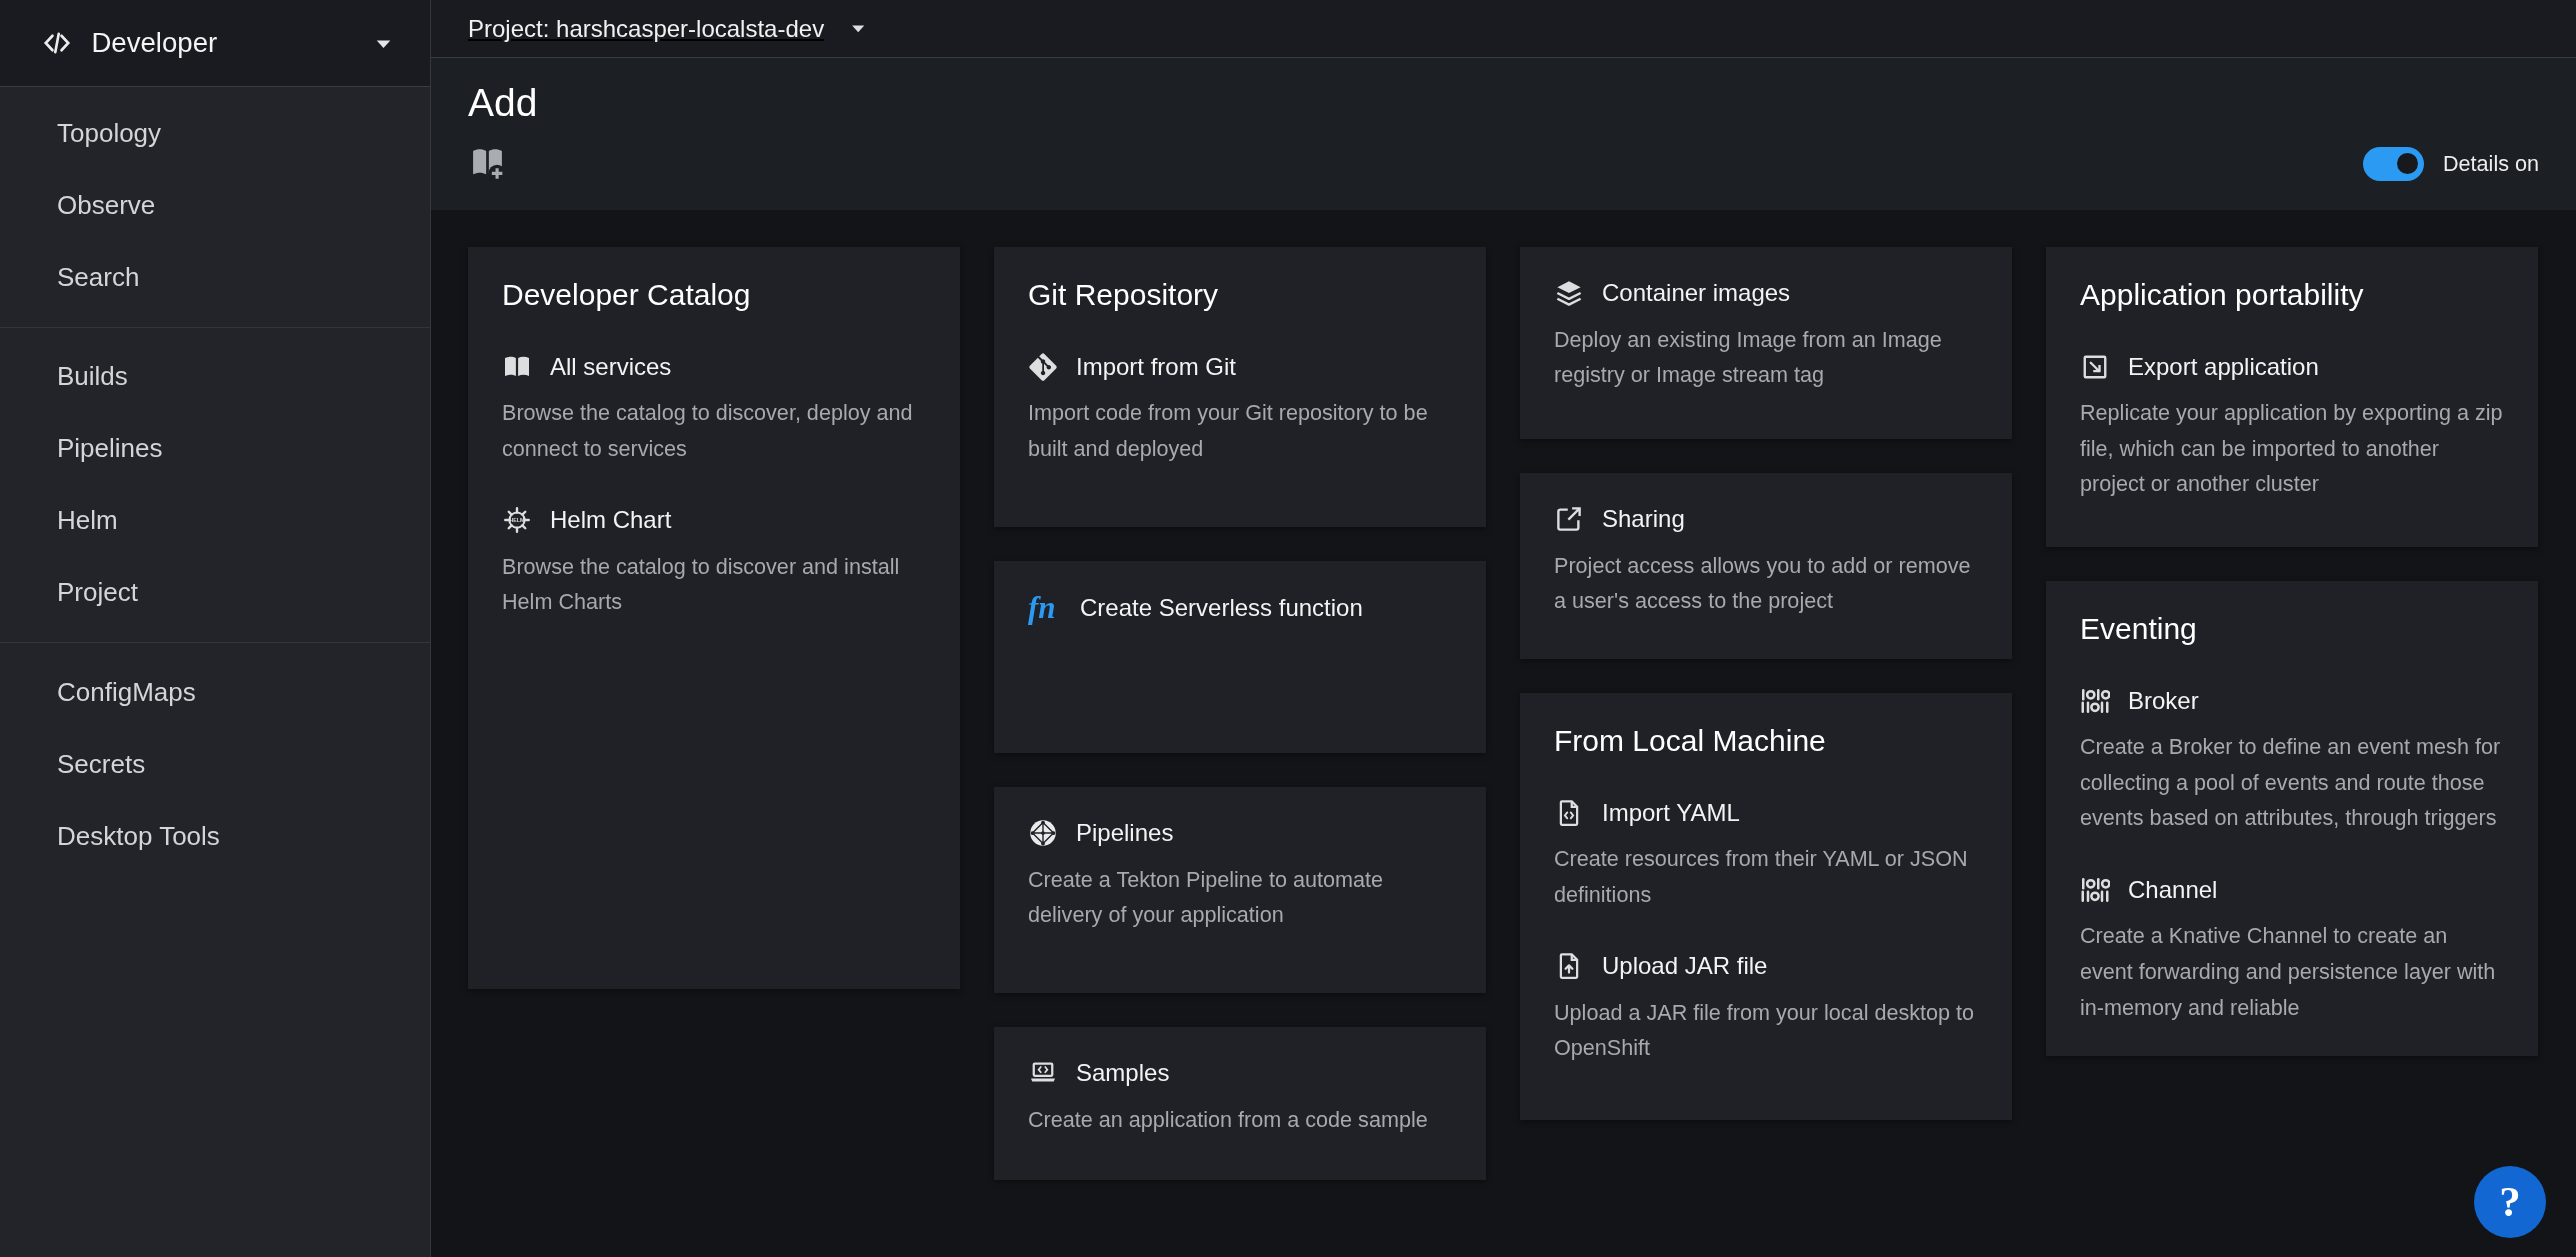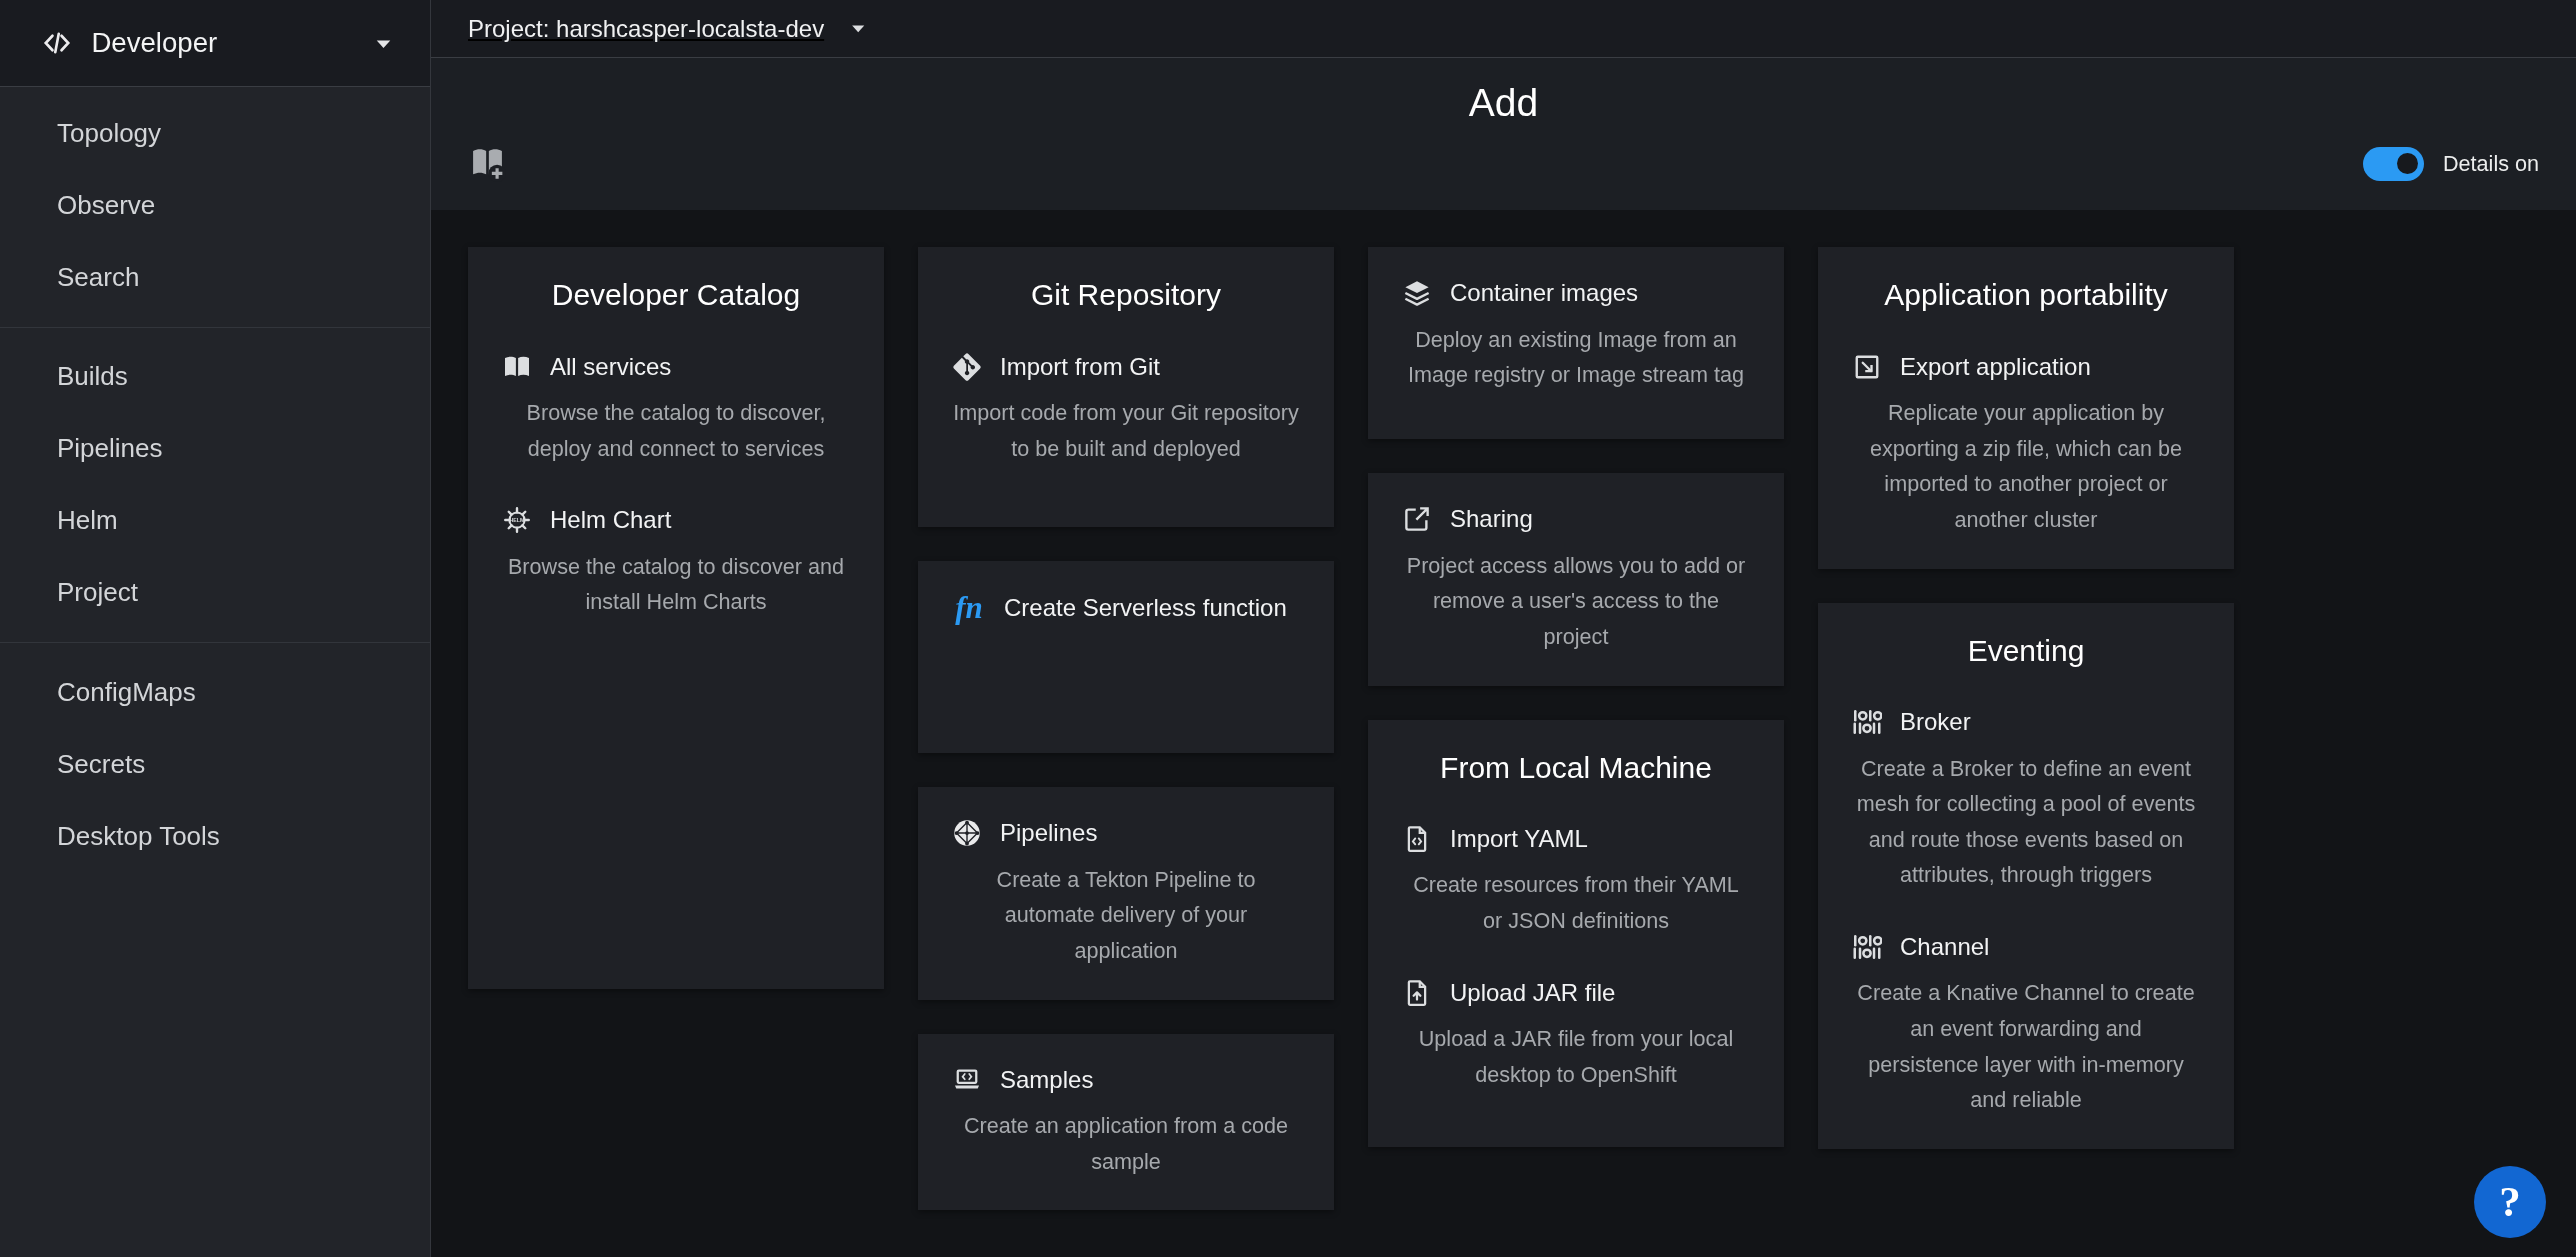--- a/index.html
+++ b/index.html
@@ -3,21 +3,20 @@
 <meta charset="utf-8">
 <style>
   html,body{margin:0;padding:0;background:#0d0f12;}
   *{box-sizing:border-box;}
   .app{
     position:relative;
     width:2576px;height:1257px;
     display:flex;overflow:hidden;
     background:#fde047;
     font-family:"Liberation Sans","DejaVu Sans",sans-serif;
-    text-align:center;
     -webkit-font-smoothing:antialiased;
   }
   svg{display:block;}
   
   .sidebar{width:431px;flex:none;background:#222429;border-right:0.7px solid #34373d;display:flex;flex-direction:column;}
   .persp{height:87px;flex:none;background:#191b20;border-bottom:0.7px solid #3a3d43;display:flex;align-items:center;padding:0 34px 0 42px;gap:19.4px;cursor:pointer;}
   .persp-icon{width:30px;height:30px;color:#ececee;flex:none;}
   .persp-label{font-size:27.6px;color:#f3f4f5;}
   .persp-caret{margin-left:auto;width:25px;height:25px;color:#e4e5e7;}
   .nav{padding-top:10.4px;display:flex;flex-direction:column;}
@@ -35,21 +34,21 @@
   .page-title{margin:0 0 19.4px;font-size:39px;font-weight:400;color:#ffffff;line-height:1.1;}
   .header-row{display:flex;align-items:center;}
   .quickstart-btn{width:39px;height:39px;color:#a9acb0;cursor:pointer;flex:none;}
   .details-toggle{margin-left:auto;display:flex;align-items:center;gap:19.4px;cursor:pointer;}
   .toggle{position:relative;width:61px;height:34px;border-radius:17px;background:#2b9af3;flex:none;}
   .toggle-knob{position:absolute;top:6.7px;left:34px;width:21px;height:21px;border-radius:50%;background:#17191d;}
   .toggle-label{font-size:21.6px;color:#eceded;}
   
   .content{flex:1;overflow:hidden;padding:37px 36px 0 37px;background:#121417;}
   .grid{display:flex;gap:34px;align-items:flex-start;}
-  .col{width:416px;flex:none;display:flex;flex-direction:column;gap:34px;}
+  .col{width:492px;flex:none;display:flex;flex-direction:column;gap:34px;}
   .card{background:#1f2126;padding:31px 34px;box-shadow:0 2.2px 6px rgba(0,0,0,.4);}
   .card-title{margin:0 0 39px;font-size:30px;font-weight:400;color:#ffffff;line-height:1.15;}
   .item + .item{margin-top:39px;}
   .item-head{display:flex;align-items:center;gap:18px;}
   .ic{width:30px;height:30px;flex:none;color:#dcdee0;}
   .ic-fn{width:34px;flex:none;font:italic 700 31px "Liberation Serif","DejaVu Serif",serif;color:#2b9af3;line-height:1;}
   .item-label{font-size:24px;color:#f2f3f4;cursor:pointer;}
   .item-desc{margin:13.4px 0 0;font-size:21.6px;line-height:1.65;color:#a6a9ad;}
   
   .help-btn{position:absolute;right:30px;bottom:19.4px;width:72px;height:72px;border-radius:50%;background:#1267d2;color:#ffffff;display:flex;align-items:center;justify-content:center;font-size:43px;font-weight:700;cursor:pointer;font-family:"Liberation Serif","DejaVu Serif",serif;}

